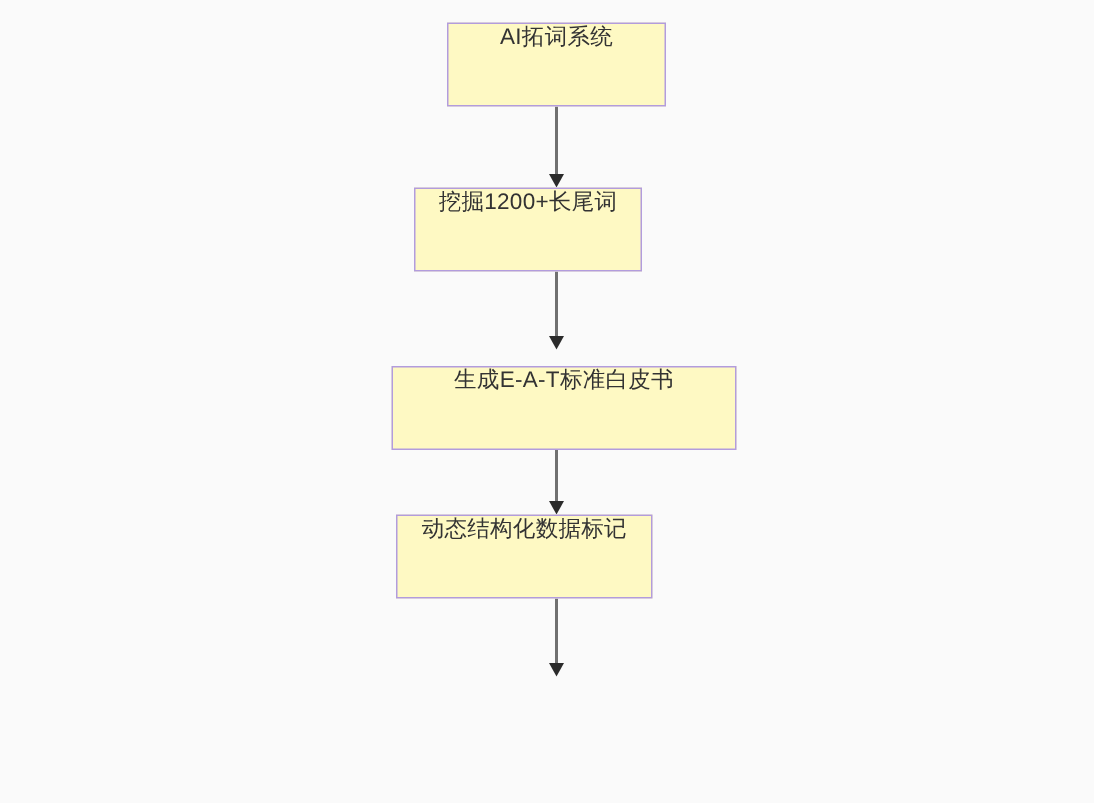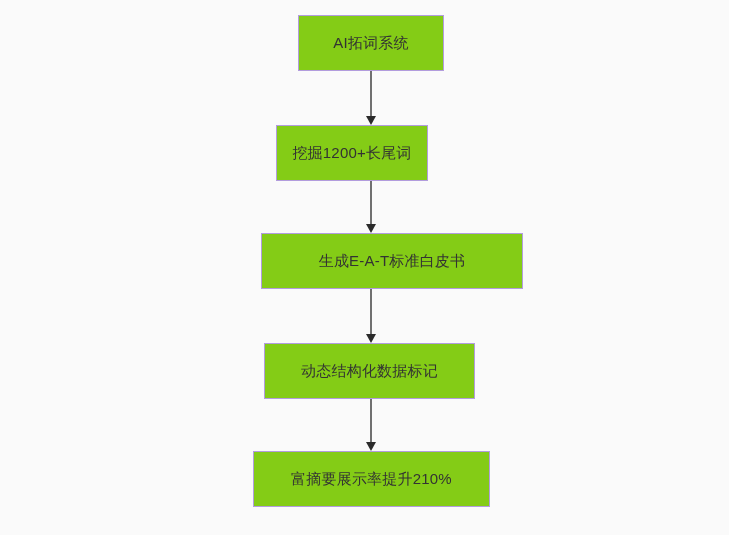--- a/index.html
+++ b/index.html
@@ -15,24 +15,23 @@
     overflow: hidden;
   }
   #flow-canvas {
     position: relative;
     width: 729px;
     height: 535px;
   }
   .flow-node {
     position: absolute;
     box-sizing: border-box;
-    background: #84cc16;
+    background: #fef9c3;
     border: 1.5px solid #b29cdd;
     display: flex;
-    align-items: center;
     justify-content: center;
     height: 56px;
   }
   .flow-node-label {
     color: #333333;
     font-size: 15px;
     line-height: 1.2;
     letter-spacing: 0.2px;
     white-space: nowrap;
   }
@@ -83,25 +82,22 @@
   </div>
 
   <div class="flow-node" style="left:298px; top:15px; width:146px;">
     <span class="flow-node-label">AI拓词系统</span>
   </div>
 
   <div class="flow-node" style="left:276px; top:125px; width:152px;">
     <span class="flow-node-label">挖掘1200+长尾词</span>
   </div>
 
-  <div class="flow-node" style="left:261px; top:233px; width:262px;">
+  <div class="flow-node" style="left:261px; top:244px; width:230px;">
     <span class="flow-node-label">生成E-A-T标准白皮书</span>
   </div>
 
-  <div class="flow-node" style="left:264px; top:343px; width:211px;">
+  <div class="flow-node" style="left:264px; top:343px; width:171px;">
     <span class="flow-node-label">动态结构化数据标记</span>
   </div>
 
-  <div class="flow-node" style="left:253px; top:451px; width:237px;">
-    <span class="flow-node-label">富摘要展示率提升210%</span>
-  </div>
 
 </div>
 
 </body></html>

